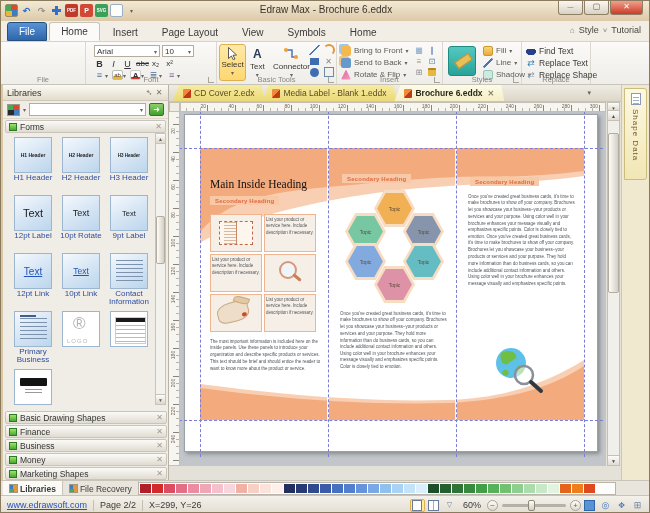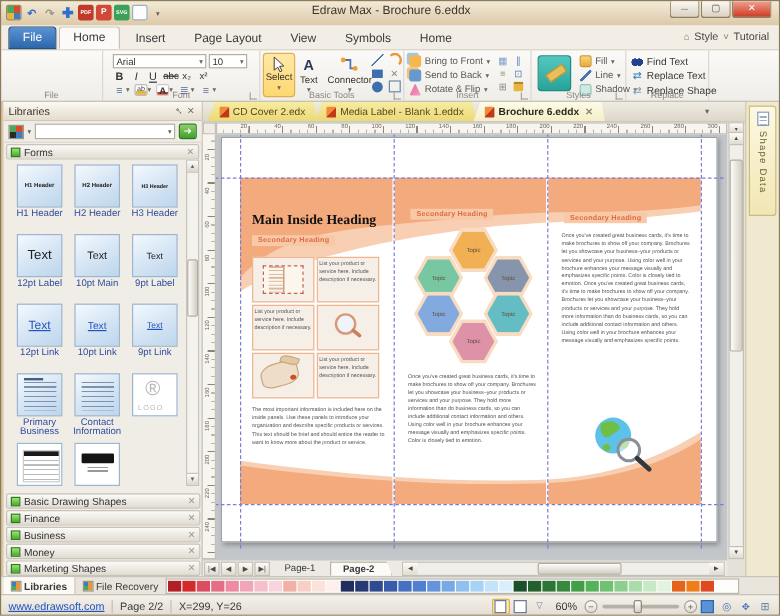--- a/index.html
+++ b/index.html
@@ -231,21 +231,21 @@
   #canvasWrap { position:absolute; left:11px; top:27px; width:426px; height:354px; background:#c2c6ca; overflow:hidden; }
   #page { position:absolute; left:4px; top:2px; width:414px; height:338px; background:#fff;
           border:1px solid #9aa0a6; box-shadow:2px 2px 4px rgba(0,0,0,.3); }
   .gv { position:absolute; top:-14px; bottom:-6px; width:0; border-left:1px dashed #7b7bd8; z-index:9; }
   .gh { position:absolute; left:-6px; right:-6px; height:0; border-top:1px dashed #7b7bd8; z-index:9; }
   .broch { position:absolute; left:15px; top:33px; width:384px; height:272px; }
   .fold { position:absolute; top:0; bottom:0; width:2px; background:rgba(255,255,255,.9); z-index:5; }
   .wave { position:absolute; left:0; width:384px; z-index:1; }
   .bcol { position:absolute; top:0; height:272px; width:128px; z-index:3; }
   .main-heading { position:absolute; left:10px; top:30px; font-family:"Liberation Serif",serif;
-                  font-weight:bold; font-size:11.5px; color:#111; white-space:nowrap; }
+                  font-weight:normal; font-size:11.5px; color:#111; white-space:nowrap; }
   .chip { position:absolute; background:#f7c9a6; color:#e06a42; font-size:6px; font-weight:bold;
           padding:2px 5px 1px; letter-spacing:.2px; white-space:nowrap; }
   .tiny { font-size:8.6px; line-height:1.5; color:#4d5257; transform:scale(.52); transform-origin:0 0; width:192%; }
   .cellgrid { position:absolute; left:10px; top:66px; width:106px; display:grid;
               grid-template-columns:1fr 1fr; grid-auto-rows:38px; gap:2px; }
   .cell { border:1px solid #f0b58e; background:#f6efe8; overflow:hidden; position:relative; }
   .cell .tiny { padding:2px; }
   .art-book { position:absolute; left:8px; top:6px; width:34px; height:24px; background:#fdf6ee;
               border:1px dashed #c06a4a;
               background-image:repeating-linear-gradient(180deg,#d9b9a0 0 1px,transparent 1px 3px);
@@ -360,21 +360,21 @@
           <span class="mi k-cut" style="--i: 4;"></span>
           <span class="mi k-copy" style="--i: 5;"></span>
           <span class="mi k-paste" style="--i: 6;"></span>
           <span class="mi k-format-painter" style="--i: 7;"></span>
       </div>
       <div class="glabel">File</div>
     </div>
 
     <div class="rgroup" style="left:85px;width:131px">
       <div style="display:flex;gap:2px;padding:3px 0 0 8px">
-        <span class="combo" style="width:78px">
+        <span class="combo" style="width:66px">
           <span>Arial</span>
           <span class="caret">▾</span>
         </span>
         <span class="combo" style="width:32px">
           <span>10</span>
           <span class="caret">▾</span>
         </span>
       </div>
       <div class="fbtns">
         <span class="fb-bold" style="--i: 0;">B</span>
@@ -561,57 +561,51 @@
         <div class="lib-item k-tile-text" style="--i: 3;">
           <div class="thumb">
             <span class="thumb-inner" style="font-size: 11px;">Text</span>
           </div>
           <div class="lib-label">12pt Label</div>
         </div>
         <div class="lib-item k-tile-text" style="--i: 4;">
           <div class="thumb">
             <span class="thumb-inner" style="font-size: 9px;">Text</span>
           </div>
-          <div class="lib-label">10pt Main</div>
+          <div class="lib-label">10pt Rotate</div>
         </div>
         <div class="lib-item k-tile-text" style="--i: 5;">
           <div class="thumb">
             <span class="thumb-inner" style="font-size: 7.5px;">Text</span>
           </div>
           <div class="lib-label">9pt Label</div>
         </div>
         <div class="lib-item k-tile-link" style="--i: 6;">
           <div class="thumb">
             <span class="thumb-inner" style="font-size: 10px;">Text</span>
           </div>
           <div class="lib-label">12pt Link</div>
         </div>
         <div class="lib-item k-tile-link" style="--i: 7;">
           <div class="thumb">
             <span class="thumb-inner" style="font-size: 8.5px;">Text</span>
           </div>
           <div class="lib-label">10pt Link</div>
         </div>
-        <div class="lib-item k-tile-link" style="--i: 8;">
-          <div class="thumb">
-            <span class="thumb-inner" style="font-size: 7px;">Text</span>
-          </div>
-          <div class="lib-label">9pt Link</div>
+        <div class="lib-item k-tile-lines3" style="--i: 11;">
+          <div class="thumb">
+            <span class="thumb-inner"></span>
+          </div>
+          <div class="lib-label">Contact Information</div>
         </div>
         <div class="lib-item k-tile-lines2" style="--i: 10;">
           <div class="thumb">
             <span class="thumb-inner"></span>
           </div>
           <div class="lib-label">Primary Business</div>
-        </div>
-        <div class="lib-item k-tile-lines3" style="--i: 11;">
-          <div class="thumb">
-            <span class="thumb-inner"></span>
-          </div>
-          <div class="lib-label">Contact Information</div>
         </div>
         <div class="lib-item k-tile-logo" style="--i: 12;">
           <div class="thumb">
             <span class="thumb-inner" style="font-size: 6px;">LOGO</span>
           </div>
           <div class="lib-label"></div>
         </div>
         <div class="lib-item k-tile-table" style="--i: 13;">
           <div class="thumb">
             <span class="thumb-inner"></span>
@@ -800,33 +794,20 @@
                 <path d="M10,24 C13,23 16,26 14,29 C12,31 8,29 8,26 Z" fill="#6fbf44"></path>
                 <circle cx="30" cy="29" r="9" fill="rgba(255,255,255,0.55)" stroke="#8a9098" stroke-width="2.5"></circle>
                 <line x1="37" y1="36" x2="47" y2="45" stroke="#33383e" stroke-width="4" stroke-linecap="round"></line>
               </svg>
             </div>
           </div>
         </div>
       </div>
     </div>
 
-    <div id="pagerow">
-      <span class="navbtn">|◀</span>
-      <span class="navbtn">◀</span>
-      <span class="navbtn">▶</span>
-      <span class="navbtn">▶|</span>
-      <span class="ptab" style="--i: 0;">Page-1</span>
-        <span class="ptab active" style="--i: 1;">Page-2</span>
-      <div class="hscroll">
-        <span class="hs-btn" style="left:0">◀</span>
-        <span class="hs-thumb"></span>
-        <span class="hs-btn" style="right:0">▶</span>
-      </div>
-    </div>
 
     <div id="vscroll">
       <div class="sbtn split">▾</div>
       <div class="sbtn">▲</div>
       <div class="sthumb"></div>
       <div class="sbtn dn">▼</div>
     </div>
   </div>
 
   <div id="shapestrip">

